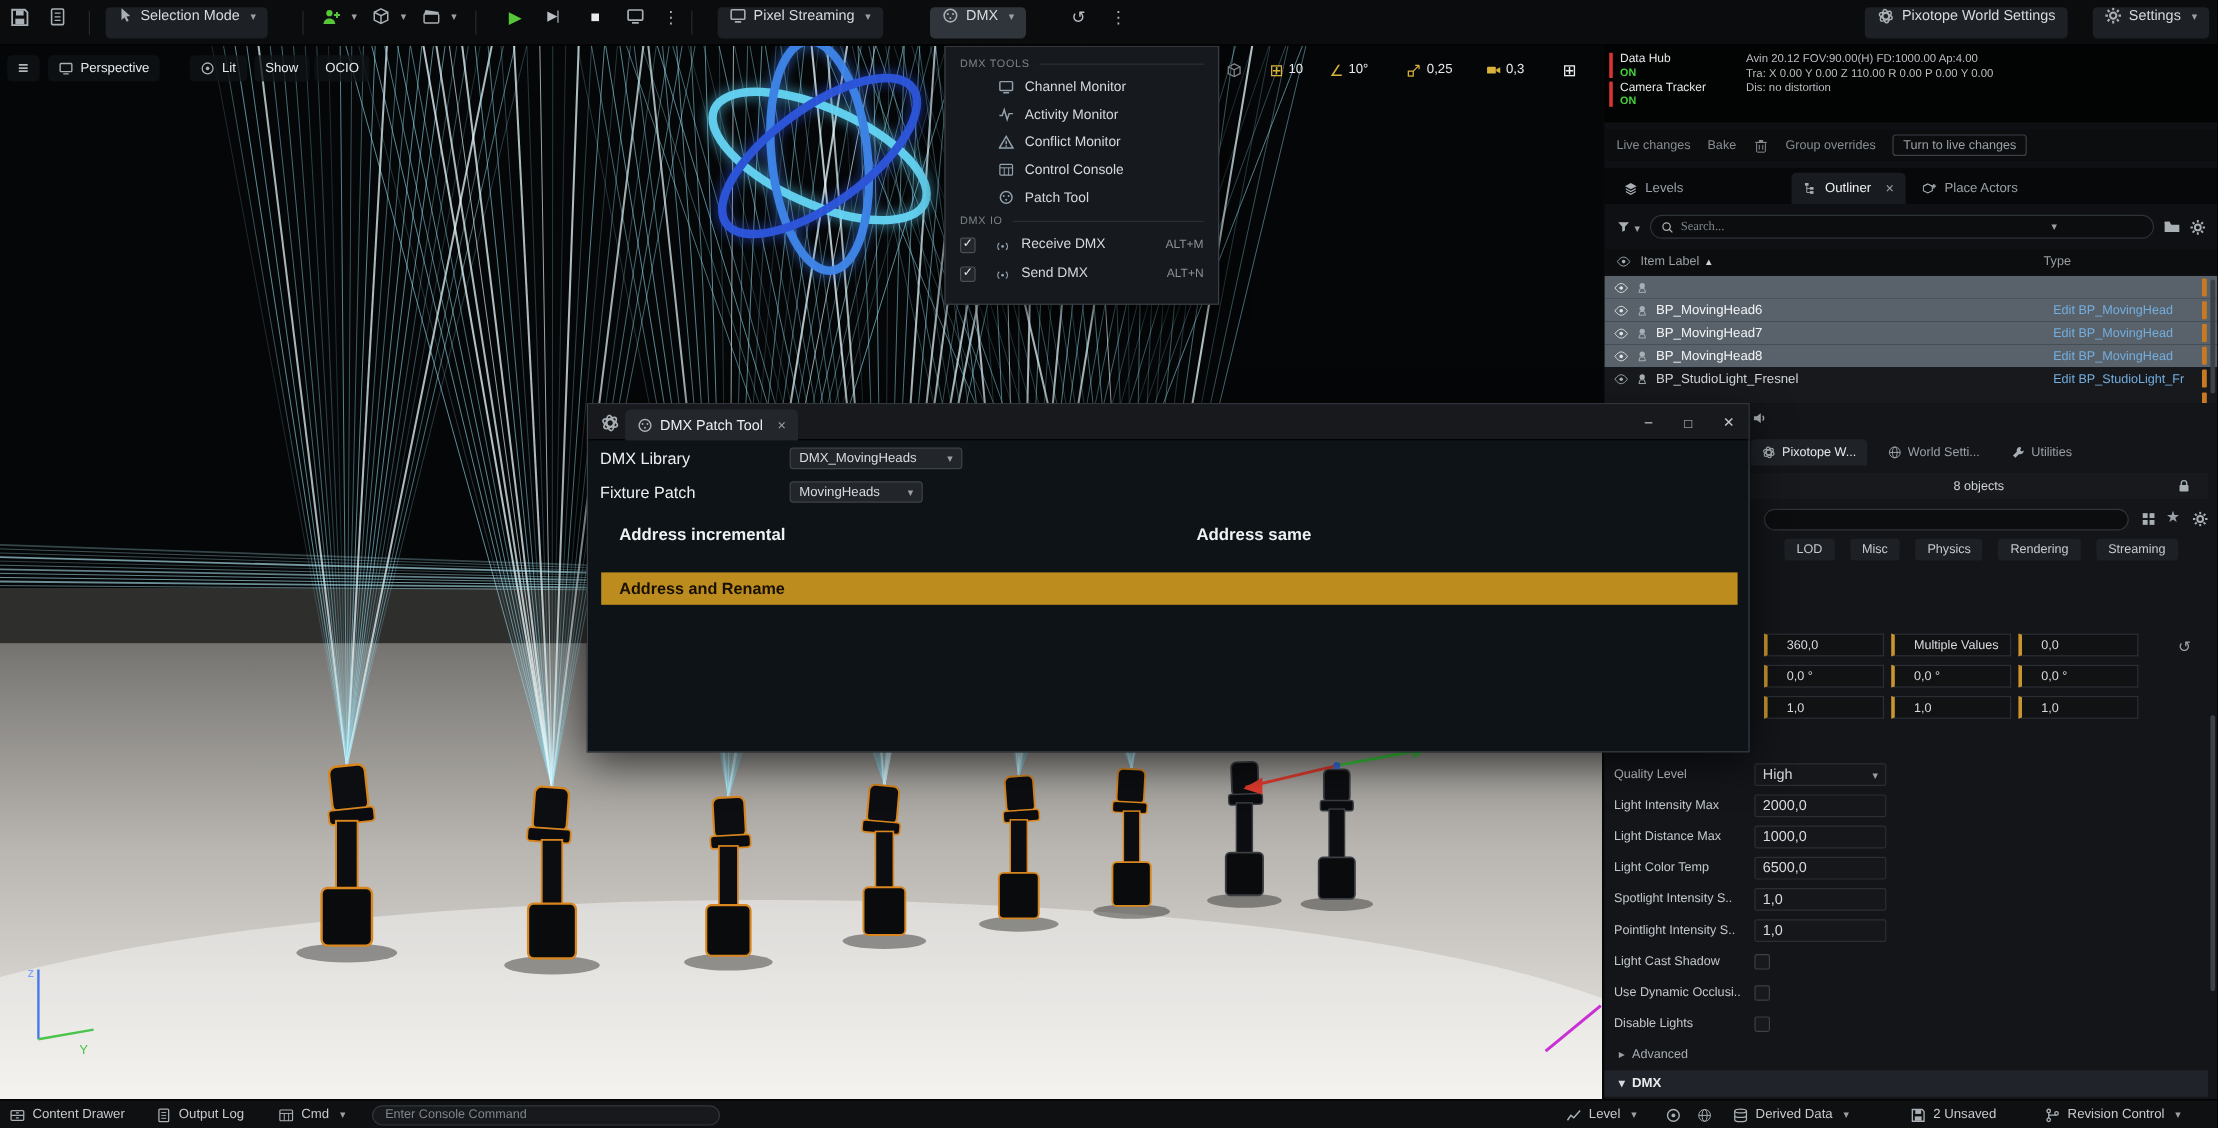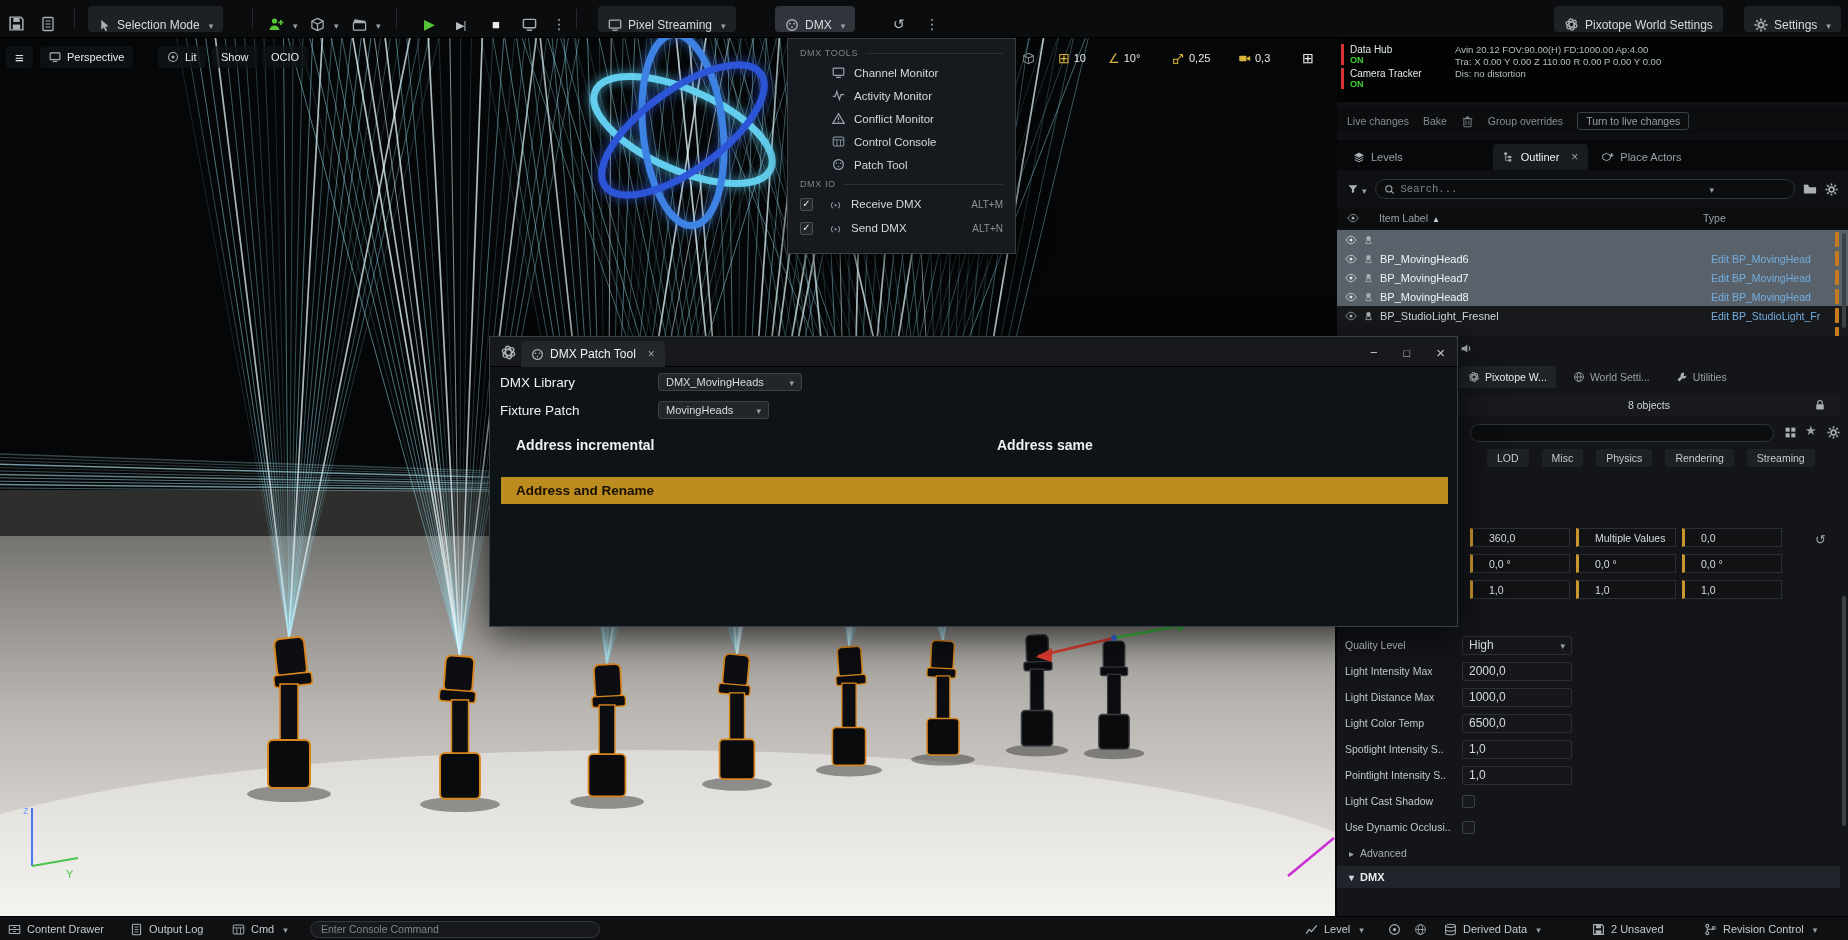--- a/index.html
+++ b/index.html
@@ -20,21 +20,21 @@
 .g-play::after{content:"▶";color:#57c73a;font-size:14px}
 .g-skip::after{content:"▶|";color:#b9bfc4;font-size:11px;letter-spacing:-1px}
 .g-stop::after{content:"■";color:#e8eaec;font-size:13px}
 .g-hist::after{content:"↺";color:#b9bfc4;font-size:14px}
 .g-grid::after{content:"⊞";font-size:14px}
 .g-angle::after{content:"∠";font-size:13px}
 .g-burger::after{content:"≡";font-size:15px;color:#e3e6e8}
 
 
 .topbar{position:absolute;left:0;top:0;width:1848px;height:38px;background:#0b0c0e;border-bottom:1px solid #000;z-index:50}
-.tb{position:absolute;display:flex;align-items:flex-end;gap:6px;height:26px;top:6px;color:#d8dbdd;font-size:12px;white-space:nowrap}
+.tb{position:absolute;display:flex;align-items:flex-start;gap:6px;height:26px;top:6px;color:#d8dbdd;font-size:12px;white-space:nowrap}
 .tb.btn{background:#1d2125;border-radius:4px;padding:0 10px}
 .tb.btn.active{background:#30353b}
 .tb-sep{position:absolute;top:9px;width:1px;height:20px;background:#26292d}
 
 
 .viewport{position:absolute;left:0;top:38px;width:1335px;height:878px;overflow:hidden;background:#000;z-index:1}
 .scene{position:absolute;left:0;top:0}
 .vp-pill{position:absolute;display:flex;align-items:center;gap:6px;height:22px;background:rgba(16,19,22,.78);border-radius:4px;padding:0 9px;font-size:11px;color:#e8eaec;z-index:5}
 .vp-snap{position:absolute;top:9px;display:flex;align-items:center;gap:4px;height:22px;font-size:11px;color:#e8eaec;z-index:5}
 .axis{position:absolute;left:16px;bottom:34px;z-index:5}
@@ -47,23 +47,23 @@
 .pi-label{display:block;font-size:10px;color:#e4e7e9;line-height:11px}
 .pi-on{display:block;font-size:9px;font-weight:bold;color:#44d13c;line-height:10px}
 .pi-right{flex:1;padding-top:6px;font-size:9.5px;color:#b9bec2;line-height:12px}
 .live-bar{position:absolute;left:0;top:70px;width:511px;height:26px;display:flex;align-items:center;gap:14px;padding:0 10px;font-size:10.5px;color:#878d92;background:#0b0d0f}
 .ghost-btn{border:1px solid #3a4046;border-radius:3px;padding:2px 8px;color:#9aa0a6}
 .ol-tabs{position:absolute;left:0;top:102px;width:511px;height:30px;background:#070809;display:flex;align-items:flex-end;padding-left:6px;gap:4px}
 .ol-tab{display:flex;align-items:center;gap:6px;height:26px;padding:0 10px;font-size:11px;color:#9aa0a6;border-radius:4px 4px 0 0}
 .ol-tab.active{background:#181b1f;color:#f0f2f3}
 .ol-search{position:absolute;left:0;top:140px;width:511px;height:22px;display:flex;align-items:center;gap:8px;padding:0 10px}
 .search-box{display:flex;align-items:center;gap:6px;height:20px;background:#0b0d0f;border:1px solid #2e3338;border-radius:10px;padding:0 8px;color:#8b9196;font-size:10.5px}
-.search-box input{background:transparent;border:none;outline:none;color:#cfd3d6;font-size:10.5px;font-family:Liberation Mono, monospace;width:300px}
+.search-box input{background:transparent;border:none;outline:none;color:#cfd3d6;font-size:10.5px;font-family:Liberation Serif, serif;width:300px}
 .search-box input::placeholder{color:#7f868c}
-.ol-header{position:absolute;left:0;top:170px;width:511px;height:20px;background:#0b0d0e;display:flex;align-items:center;gap:20px;padding-left:10px;font-size:10.5px;color:#9aa0a5}
+.ol-header{position:absolute;left:0;top:170px;width:511px;height:20px;background:#0b0d0e;display:flex;align-items:center;gap:8px;padding-left:10px;font-size:10.5px;color:#9aa0a5}
 .ol-rows{position:absolute;left:0;top:192px;width:511px;height:106px;overflow:hidden;background:#101214}
 .ol-row{position:relative;height:19px;display:flex;align-items:center;gap:6px;padding-left:8px;font-size:11px;color:#d2d6d9}
 .ol-row.sel{background:#59626b;color:#f2f4f5}
 .ol-row.dark{background:#17191d}
 .ol-type{position:absolute;left:374px;font-size:10.5px;color:#74aede}
 .ol-bar{position:absolute;right:9px;top:2px;bottom:2px;width:4px;background:#c77a22;border-radius:1px}
 
 
 .details{position:absolute;left:0;top:298px;width:511px;height:580px;background:#131519}
 .dt-tabs{position:absolute;left:122px;top:30px;display:flex;gap:8px}
@@ -981,20 +981,24 @@
           <span class="prop-field">1,0</span>
         </div>
         <div class="prop-row">
           <span class="prop-label">Light Cast Shadow</span>
           <span class="prop-check"></span>
         </div>
         <div class="prop-row">
           <span class="prop-label">Use Dynamic Occlusi..</span>
           <span class="prop-check"></span>
         </div>
+        <div class="prop-row">
+          <span class="prop-label">Disable Lights</span>
+          <span class="prop-check"></span>
+        </div>
         <div class="adv-row">
           <span class="tri-r"></span>
           <span>Advanced</span>
         </div>
         <div class="sec-row">
           <span class="tri-d"></span>
           <span>DMX</span>
         </div>
       </div>
       <div class="scroll-thumb" style="top:260px;height:230px"></div>

